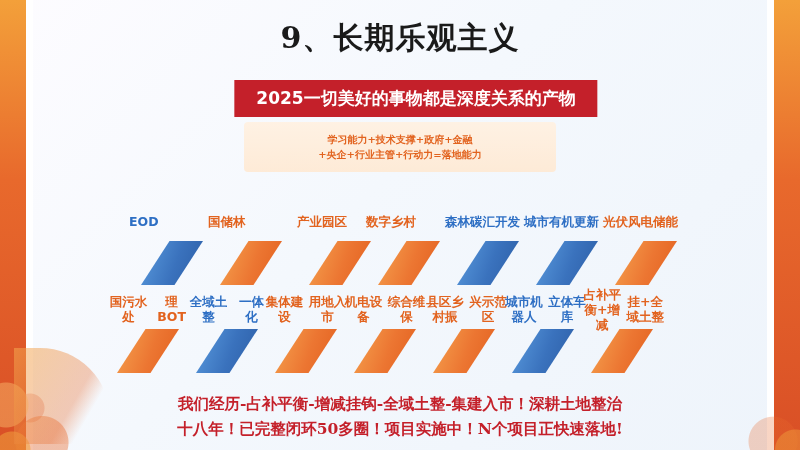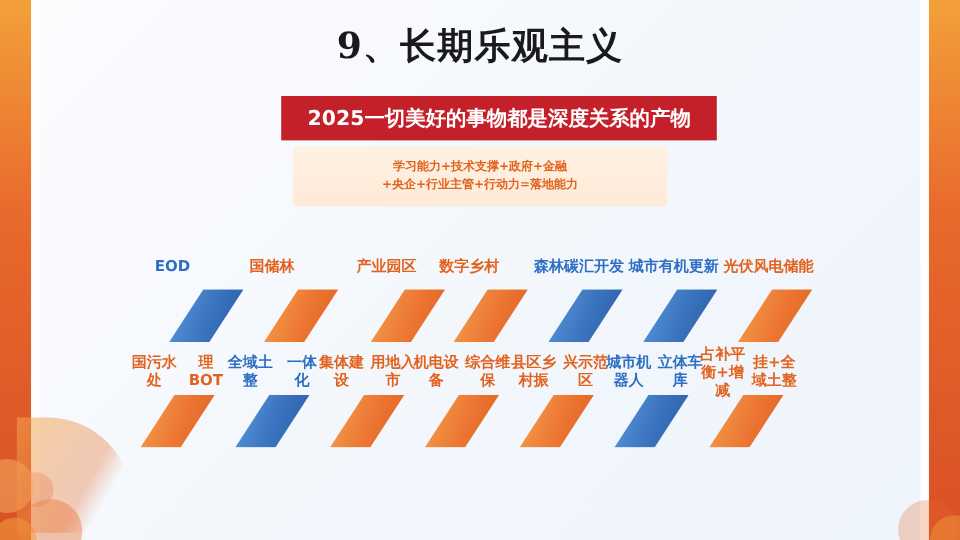--- a/index.html
+++ b/index.html
@@ -324,14 +324,18 @@
         <div class="arrow-label lbl-orange">
           <span>占补平衡+增减</span>
           <span>挂+全域土整</span>
         </div>
         <div class="arrow-shape orange">
           <div class="body"></div>
         </div>
       </div>
     </div>
 
+  <div class="bottom-text">
+    <div>我们经历-占补平衡-增减挂钩-全域土整-集建入市！深耕土地整治</div>
+    <div>十八年！已完整闭环50多圈！项目实施中！N个项目正快速落地!</div>
+  </div>
 
 </div>
 
 </body></html>

